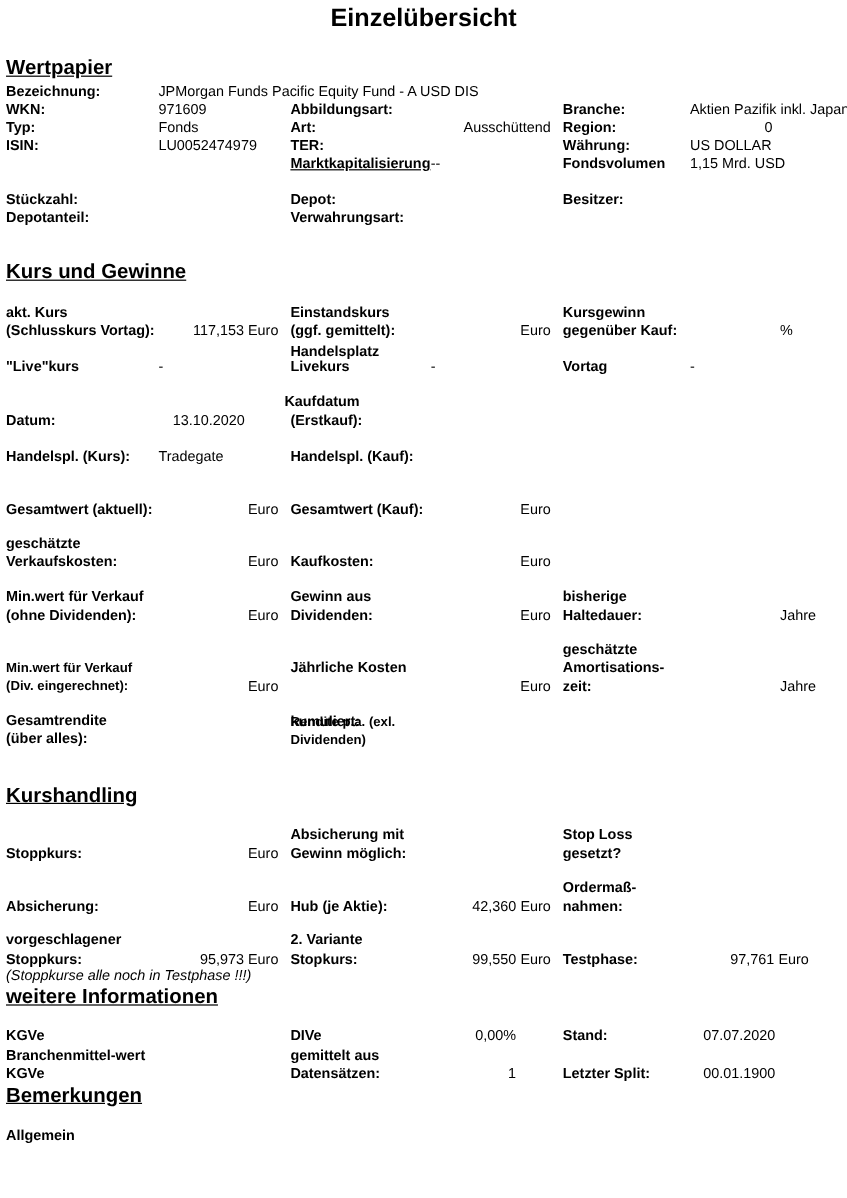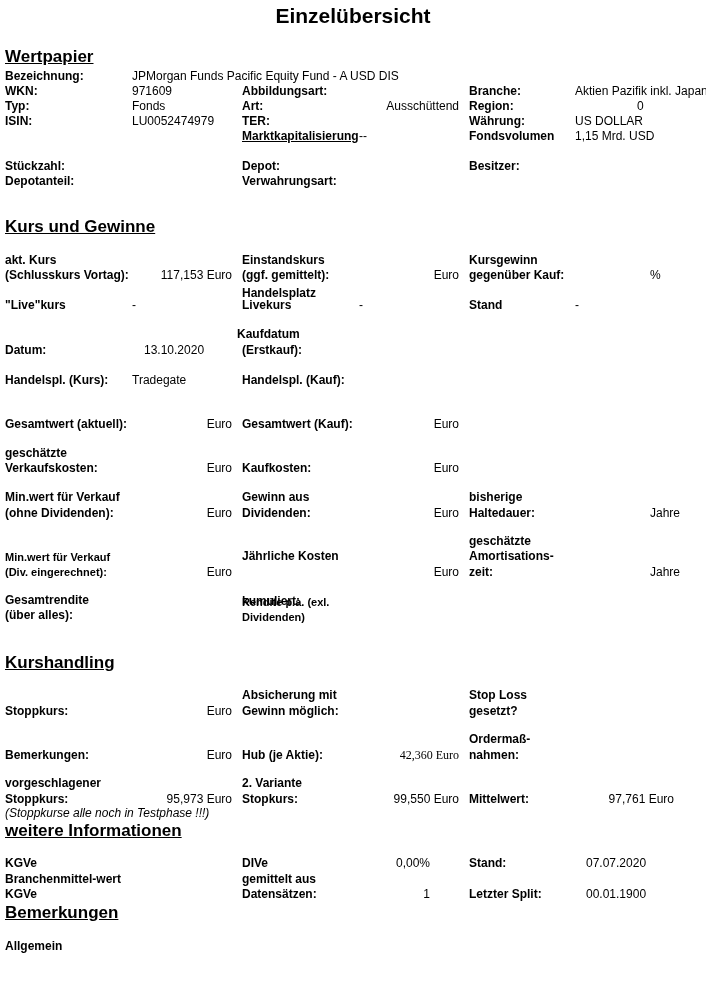--- a/index.html
+++ b/index.html
@@ -62,21 +62,21 @@
 <div class="t r" style="left:400px;width:59px;top:268px;">Euro</div>
 <div class="t b" style="left:469px;top:253px;">Kursgewinn</div>
 <div class="t b" style="left:469px;top:268px;">gegenüber Kauf:</div>
 <div class="t" style="left:650px;top:268px;">%</div>
 
 <div class="t b" style="left:242px;top:286px;">Handelsplatz</div>
 <div class="t b" style="left:5px;top:298px;">"Live"kurs</div>
 <div class="t" style="left:132px;top:298px;">-</div>
 <div class="t b" style="left:242px;top:298px;">Livekurs</div>
 <div class="t" style="left:359px;top:298px;">-</div>
-<div class="t b" style="left:469px;top:298px;">Stand</div>
+<div class="t b" style="left:469px;top:298px;">Vortag</div>
 <div class="t" style="left:575px;top:298px;">-</div>
 
 <div class="t b" style="left:237px;top:327px;">Kaufdatum</div>
 <div class="t b" style="left:5px;top:343px;">Datum:</div>
 <div class="t" style="left:144px;top:343px;">13.10.2020</div>
 <div class="t b" style="left:242px;top:343px;">(Erstkauf):</div>
 
 <div class="t b" style="left:5px;top:373px;">Handelspl. (Kurs):</div>
 <div class="t" style="left:132px;top:373px;">Tradegate</div>
 <div class="t b" style="left:242px;top:373px;">Handelspl. (Kauf):</div>
@@ -121,33 +121,33 @@
 <div class="h2" style="top:653px;">Kurshandling</div>
 
 <div class="t b" style="left:242px;top:688px;">Absicherung mit</div>
 <div class="t b" style="left:469px;top:688px;">Stop Loss</div>
 <div class="t b" style="left:5px;top:704px;">Stoppkurs:</div>
 <div class="t r" style="left:180px;width:52px;top:704px;">Euro</div>
 <div class="t b" style="left:242px;top:704px;">Gewinn möglich:</div>
 <div class="t b" style="left:469px;top:704px;">gesetzt?</div>
 
 <div class="t b" style="left:469px;top:732px;">Ordermaß-</div>
-<div class="t b" style="left:5px;top:748px;">Bemerkungen:</div>
+<div class="t b" style="left:5px;top:748px;">Absicherung:</div>
 <div class="t r" style="left:180px;width:52px;top:748px;">Euro</div>
 <div class="t b" style="left:242px;top:748px;">Hub (je Aktie):</div>
-<div class="t r" style="left:360px;width:99px;top:748px;font-family:Liberation Serif, serif;">42,360 Euro</div>
+<div class="t r" style="left:360px;width:99px;top:748px;">42,360 Euro</div>
 <div class="t b" style="left:469px;top:748px;">nahmen:</div>
 
 <div class="t b" style="left:5px;top:776px;">vorgeschlagener</div>
 <div class="t b" style="left:242px;top:776px;">2. Variante</div>
 <div class="t b" style="left:5px;top:792px;">Stoppkurs:</div>
 <div class="t r" style="left:130px;width:102px;top:792px;">95,973 Euro</div>
 <div class="t b" style="left:242px;top:792px;">Stopkurs:</div>
 <div class="t r" style="left:360px;width:99px;top:792px;">99,550 Euro</div>
-<div class="t b" style="left:469px;top:792px;">Mittelwert:</div>
+<div class="t b" style="left:469px;top:792px;">Testphase:</div>
 <div class="t r" style="left:580px;width:94px;top:792px;">97,761 Euro</div>
 <div class="t i" style="left:5px;top:806px;">(Stoppkurse alle noch in Testphase !!!)</div>
 
 <div class="h2" style="top:821px;">weitere Informationen</div>
 
 <div class="t b" style="left:5px;top:856px;">KGVe</div>
 <div class="t b" style="left:242px;top:856px;">DIVe</div>
 <div class="t r" style="left:360px;width:70px;top:856px;">0,00%</div>
 <div class="t b" style="left:469px;top:856px;">Stand:</div>
 <div class="t" style="left:586px;top:856px;">07.07.2020</div>

